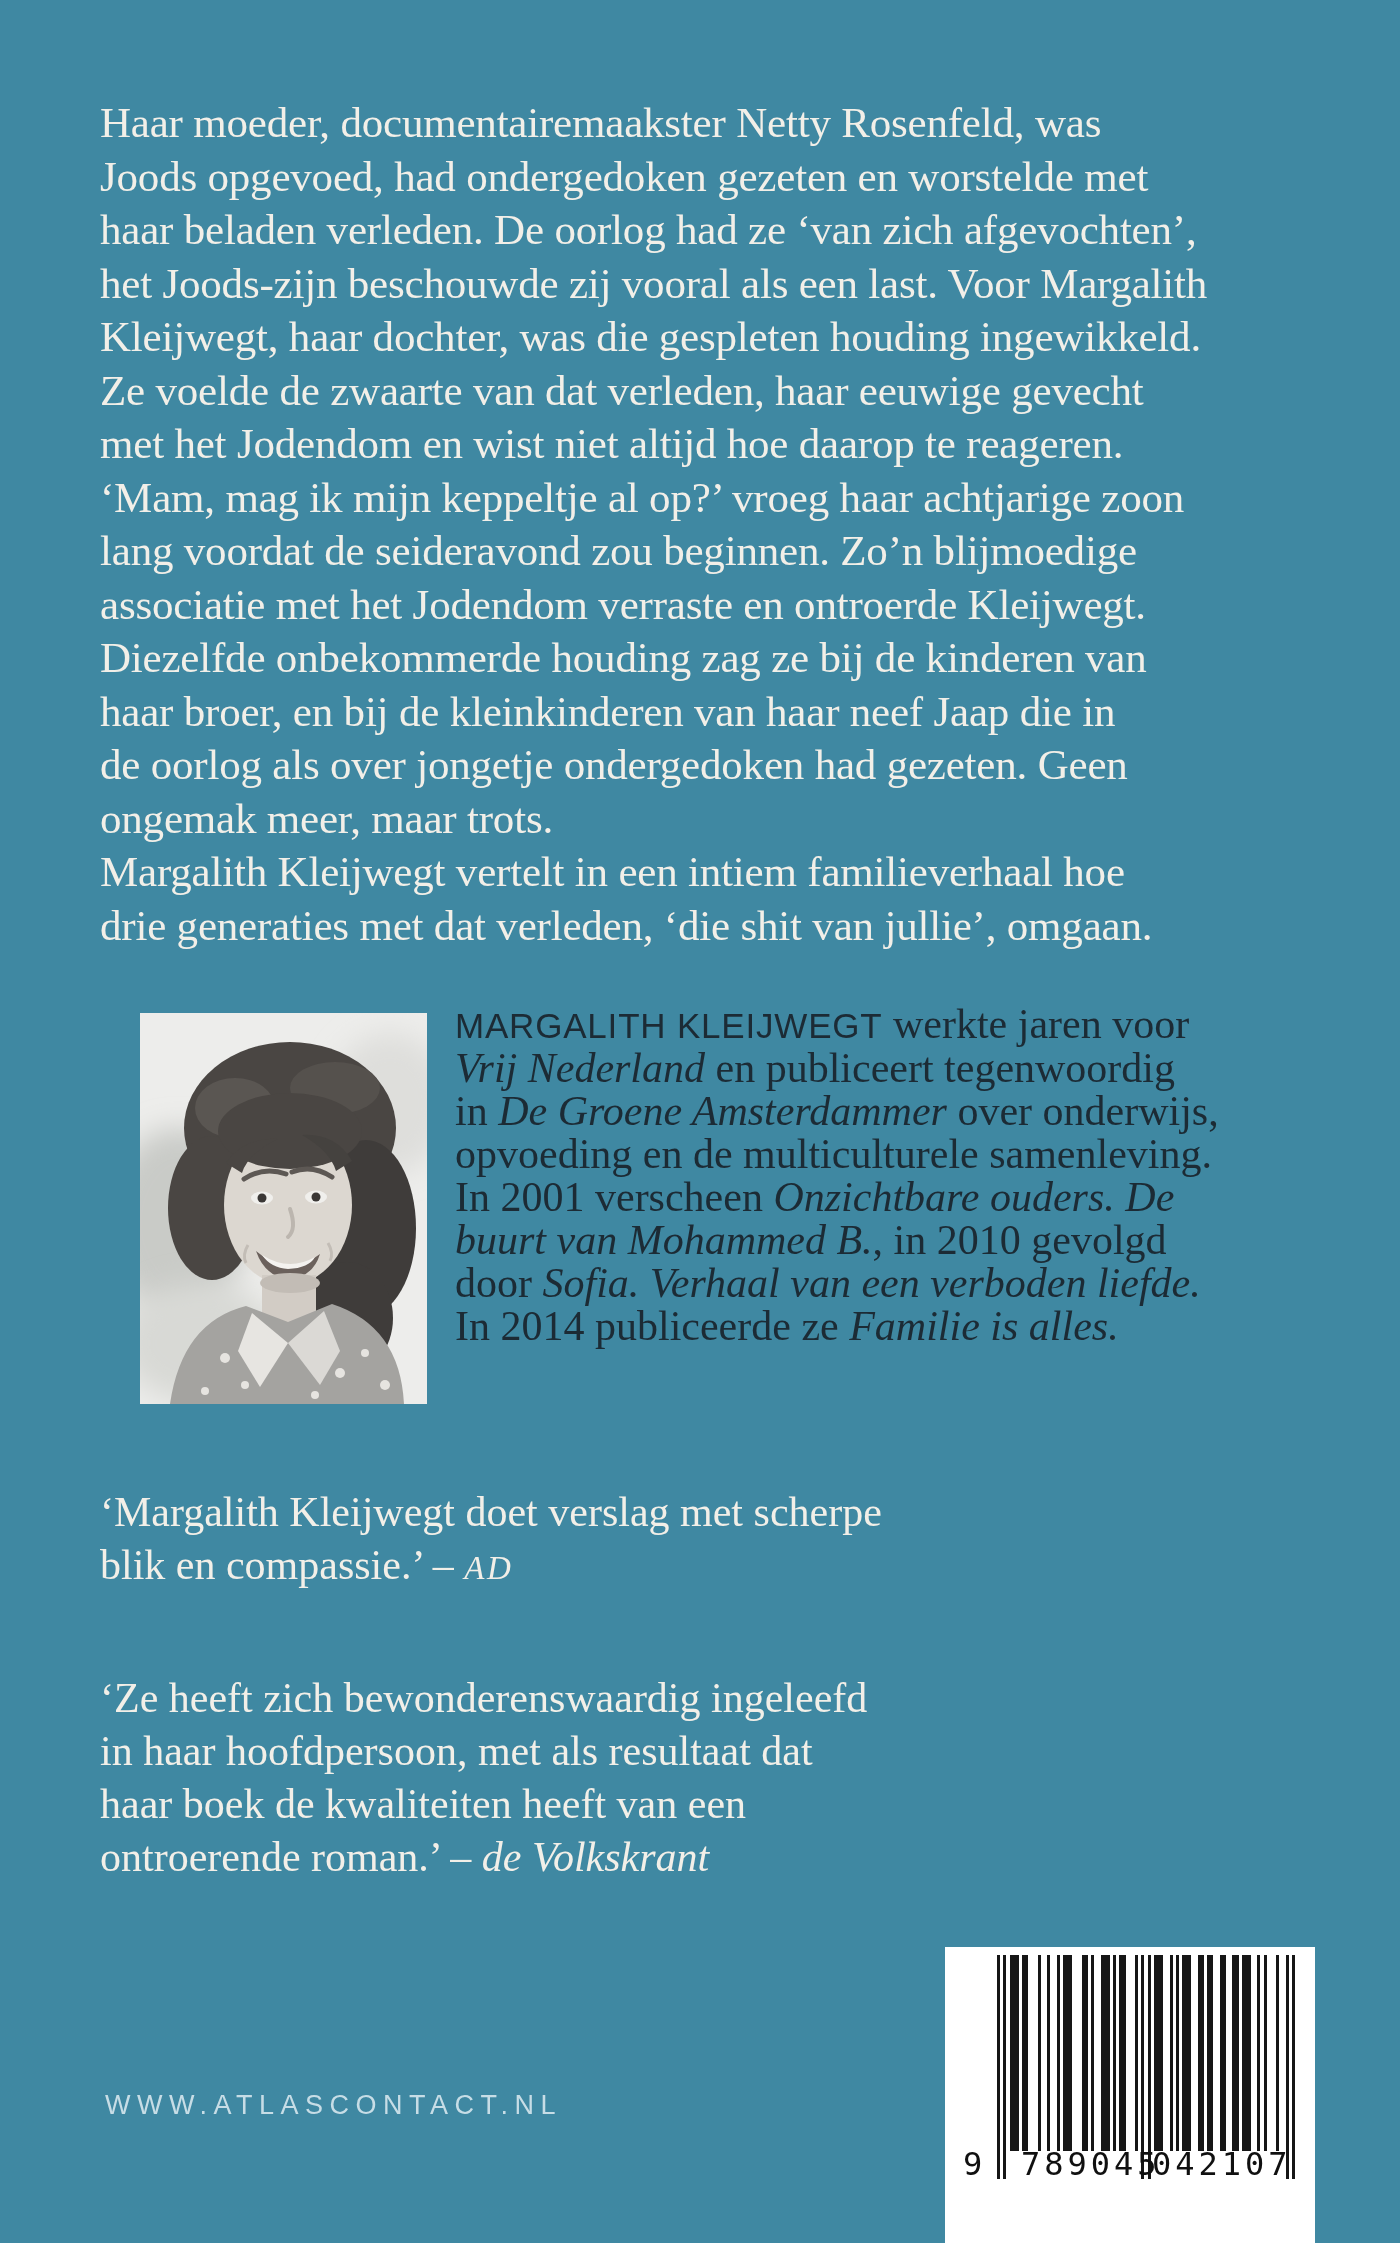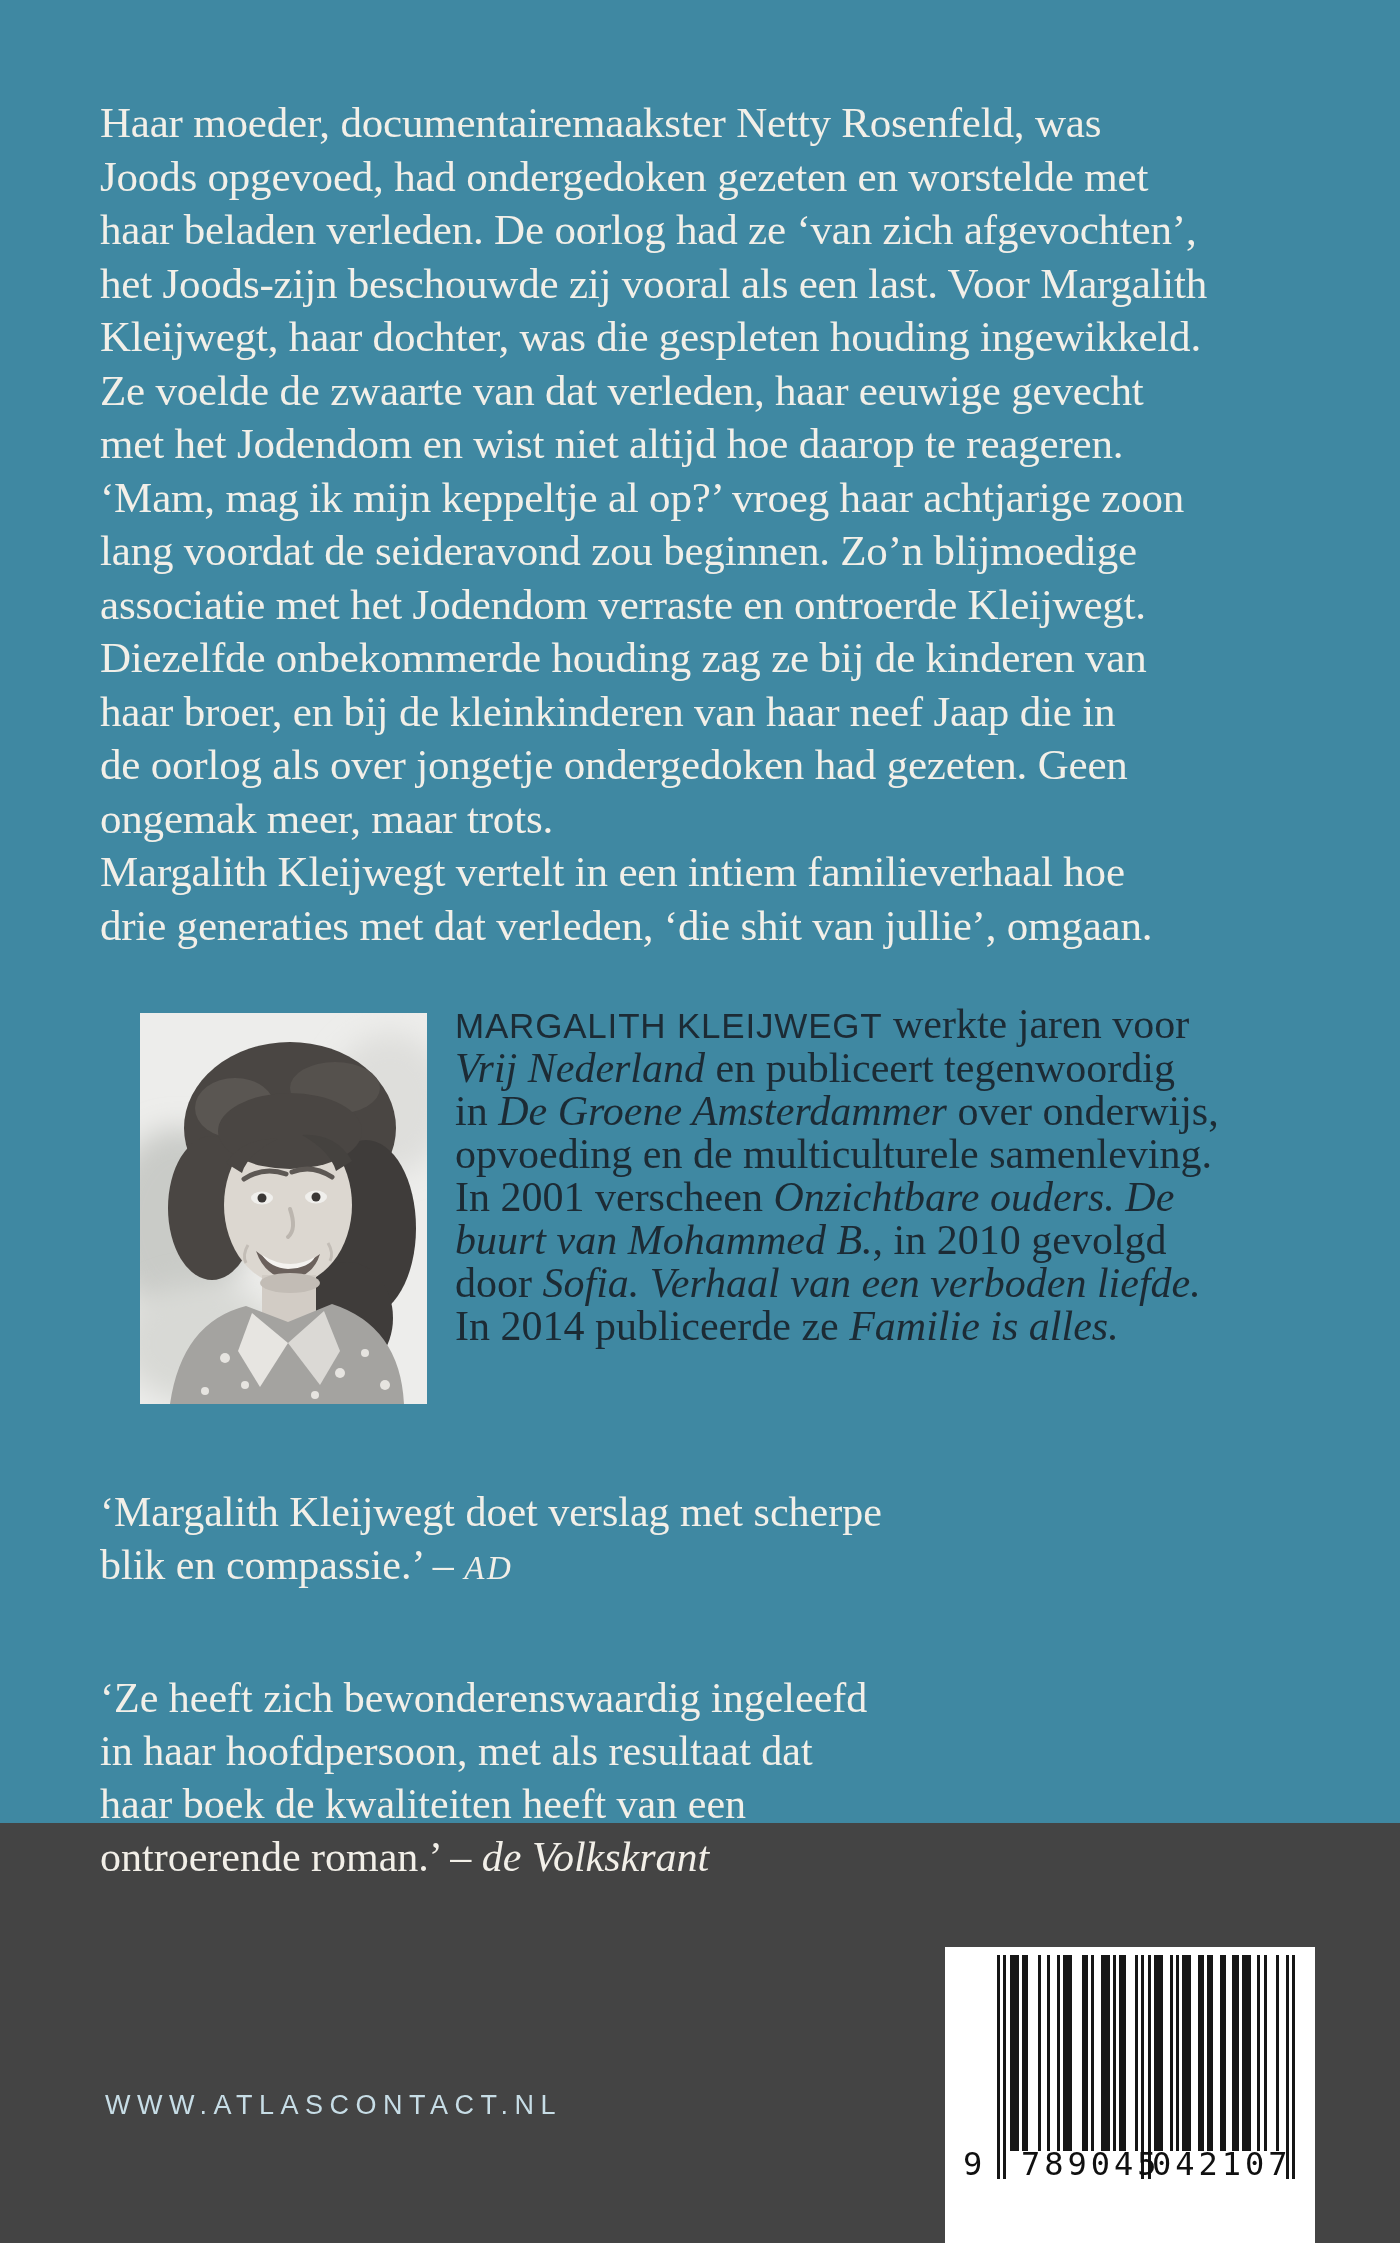--- a/index.html
+++ b/index.html
@@ -1,18 +1,18 @@
 <!DOCTYPE html>
 <html style="--bg: #3F88A2; --light: #F2EFE8; --dark: #1C2B35; --url: #C7DDE6; --bcbg: #FFFFFF; --barcolor: #161616;"><head>
 <meta charset="utf-8">
 <style>
   html,body{margin:0;padding:0;}
   body{width:1400px;height:2243px;overflow:hidden;background:#444;}
   .cover{
-    position:relative;width:1400px;height:1823px;
+    position:relative;width:1400px;height:2243px;
     background:var(--bg,#3F88A2);
     font-family:"Liberation Serif", serif;
   }
   .tline{white-space:nowrap;}
   
   .synopsis{
     position:absolute;left:100px;top:96px;width:1260px;
     font-size:43px;line-height:53.5px;letter-spacing:-0.2px;
     color:var(--light,#F2EFE8);
   }

